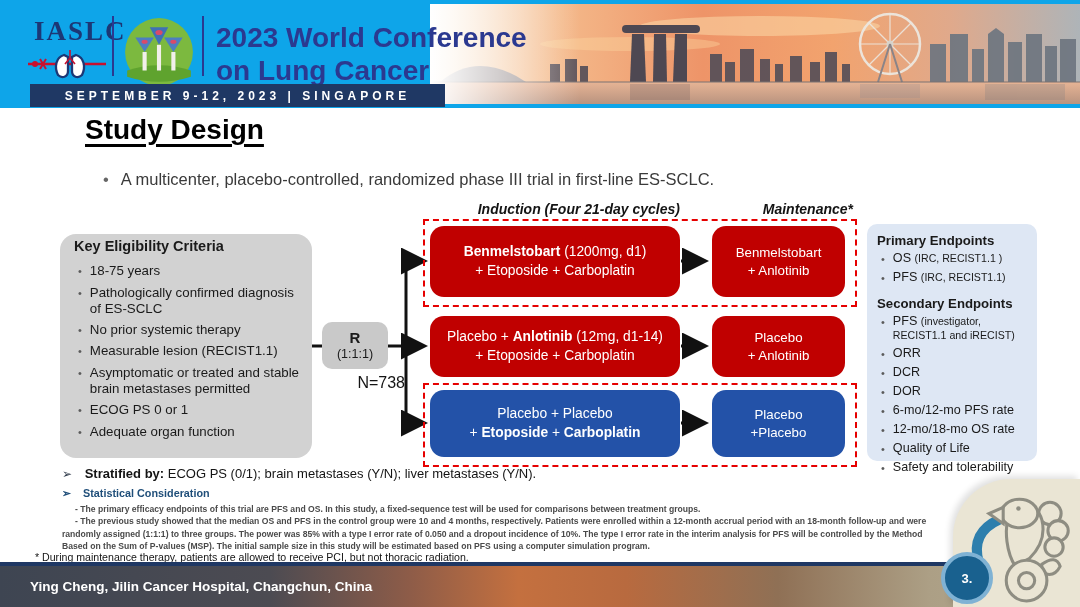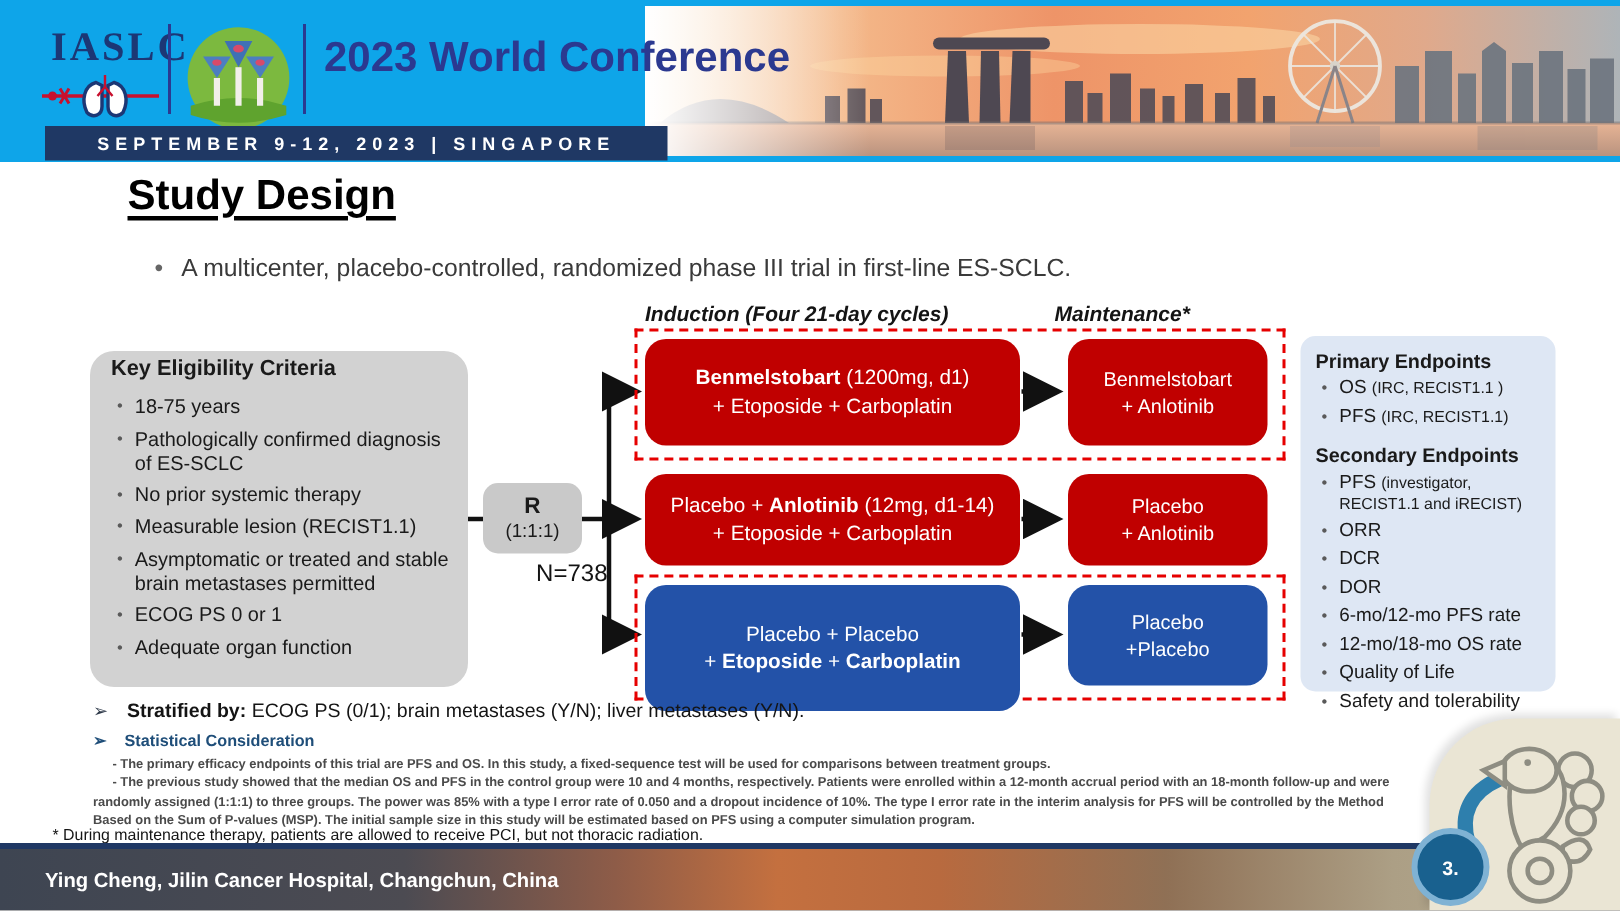--- a/index.html
+++ b/index.html
@@ -22,21 +22,21 @@
                color:#fff;font-size:12px;font-weight:bold;letter-spacing:4px;}
 
   
   .page-title{position:absolute;left:85px;top:114px;font-size:28px;font-weight:bold;color:#000;
               text-decoration:underline;text-decoration-thickness:2.5px;text-underline-offset:5px;}
   .intro{position:absolute;left:103px;top:170px;font-size:16.5px;color:#3a3a3a;}
   .intro .dot{color:#666;margin-right:12px;}
 
   
   .col-head{position:absolute;top:201px;font-size:14px;font-weight:bold;font-style:italic;
-            color:#141414;text-align:left;}
+            color:#141414;text-align:right;}
   .col-head.ind{left:430px;width:250px;}
   .col-head.mnt{left:703px;width:150px;}
 
   .elig{position:absolute;left:60px;top:234px;width:252px;height:224px;box-sizing:border-box;
         background:var(--eligibility_gray,#d2d2d2);border-radius:16px;padding:4px 12px 8px 14px;}
   .elig h3{margin:0 0 9px 0;font-size:14.5px;}
   ul.plain{list-style:none;margin:0;padding:0;}
   .elig li{font-size:13.3px;line-height:1.22;margin-bottom:5px;display:flex;}
   .li-b{color:#5a5a5a;margin:0 8px 0 4px;font-size:11px;line-height:1.5;}
 
@@ -55,21 +55,21 @@
   .armbox{position:absolute;border-radius:14px;display:flex;flex-direction:column;align-items:center;
           justify-content:center;color:#fff;font-size:13.8px;line-height:1.32;text-align:center;
           padding:2px 6px;box-sizing:border-box;}
   .arm-red{background:var(--arm_red,#c00000);}
   .arm-blue{background:var(--arm_blue,#2352a8);}
   .armbox .b{font-weight:bold;}
   .a0i{left:430px;top:226px;width:250px;height:71px;}
   .a0m{left:712px;top:226px;width:133px;height:71px;font-size:13.3px;}
   .a1i{left:430px;top:316px;width:250px;height:61px;}
   .a1m{left:712px;top:316px;width:133px;height:61px;font-size:13.3px;}
-  .a2i{left:430px;top:390px;width:250px;height:84px;}
+  .a2i{left:430px;top:390px;width:250px;height:67px;}
   .a2m{left:712px;top:390px;width:133px;height:67px;font-size:13.3px;}
 
   .endpoints{position:absolute;left:867px;top:224px;width:170px;height:237px;box-sizing:border-box;
              background:var(--endpoints_blue,#dee7f4);border-radius:10px;padding:9px 8px 6px 10px;}
   .endpoints h3{margin:0 0 3px 0;font-size:13.2px;}
   .endpoints h3.sec{margin-top:9px;}
   .endpoints li{font-size:12.6px;line-height:1.18;margin-bottom:2.5px;display:flex;}
   .endpoints .note{font-size:10.6px;}
 
   
@@ -199,20 +199,21 @@
       <rect x="34" y="29" width="4" height="25" fill="#f2efea"></rect>
       <path d="M41,22 L59,22 L50,36 Z" fill="#4c7fc0"></path>
         <ellipse cx="50" cy="26" rx="3" ry="2" fill="#d84a6a"></ellipse>
       <rect x="48" y="36" width="4" height="18" fill="#f2efea"></rect>
     </svg>
 
     <div class="logo-sep sep2"></div>
 
     <div class="conf-title">
       <div>2023 World Conference</div>
+      <div>on Lung Cancer</div>
     </div>
 
     <div class="date-banner">SEPTEMBER 9-12, 2023 | SINGAPORE</div>
   </div>
 
   <div class="page-title">Study Design</div>
   <div class="intro">
     <span class="dot">•</span><span>A multicenter, placebo-controlled, randomized phase III trial in first-line ES-SCLC.</span>
   </div>
 

